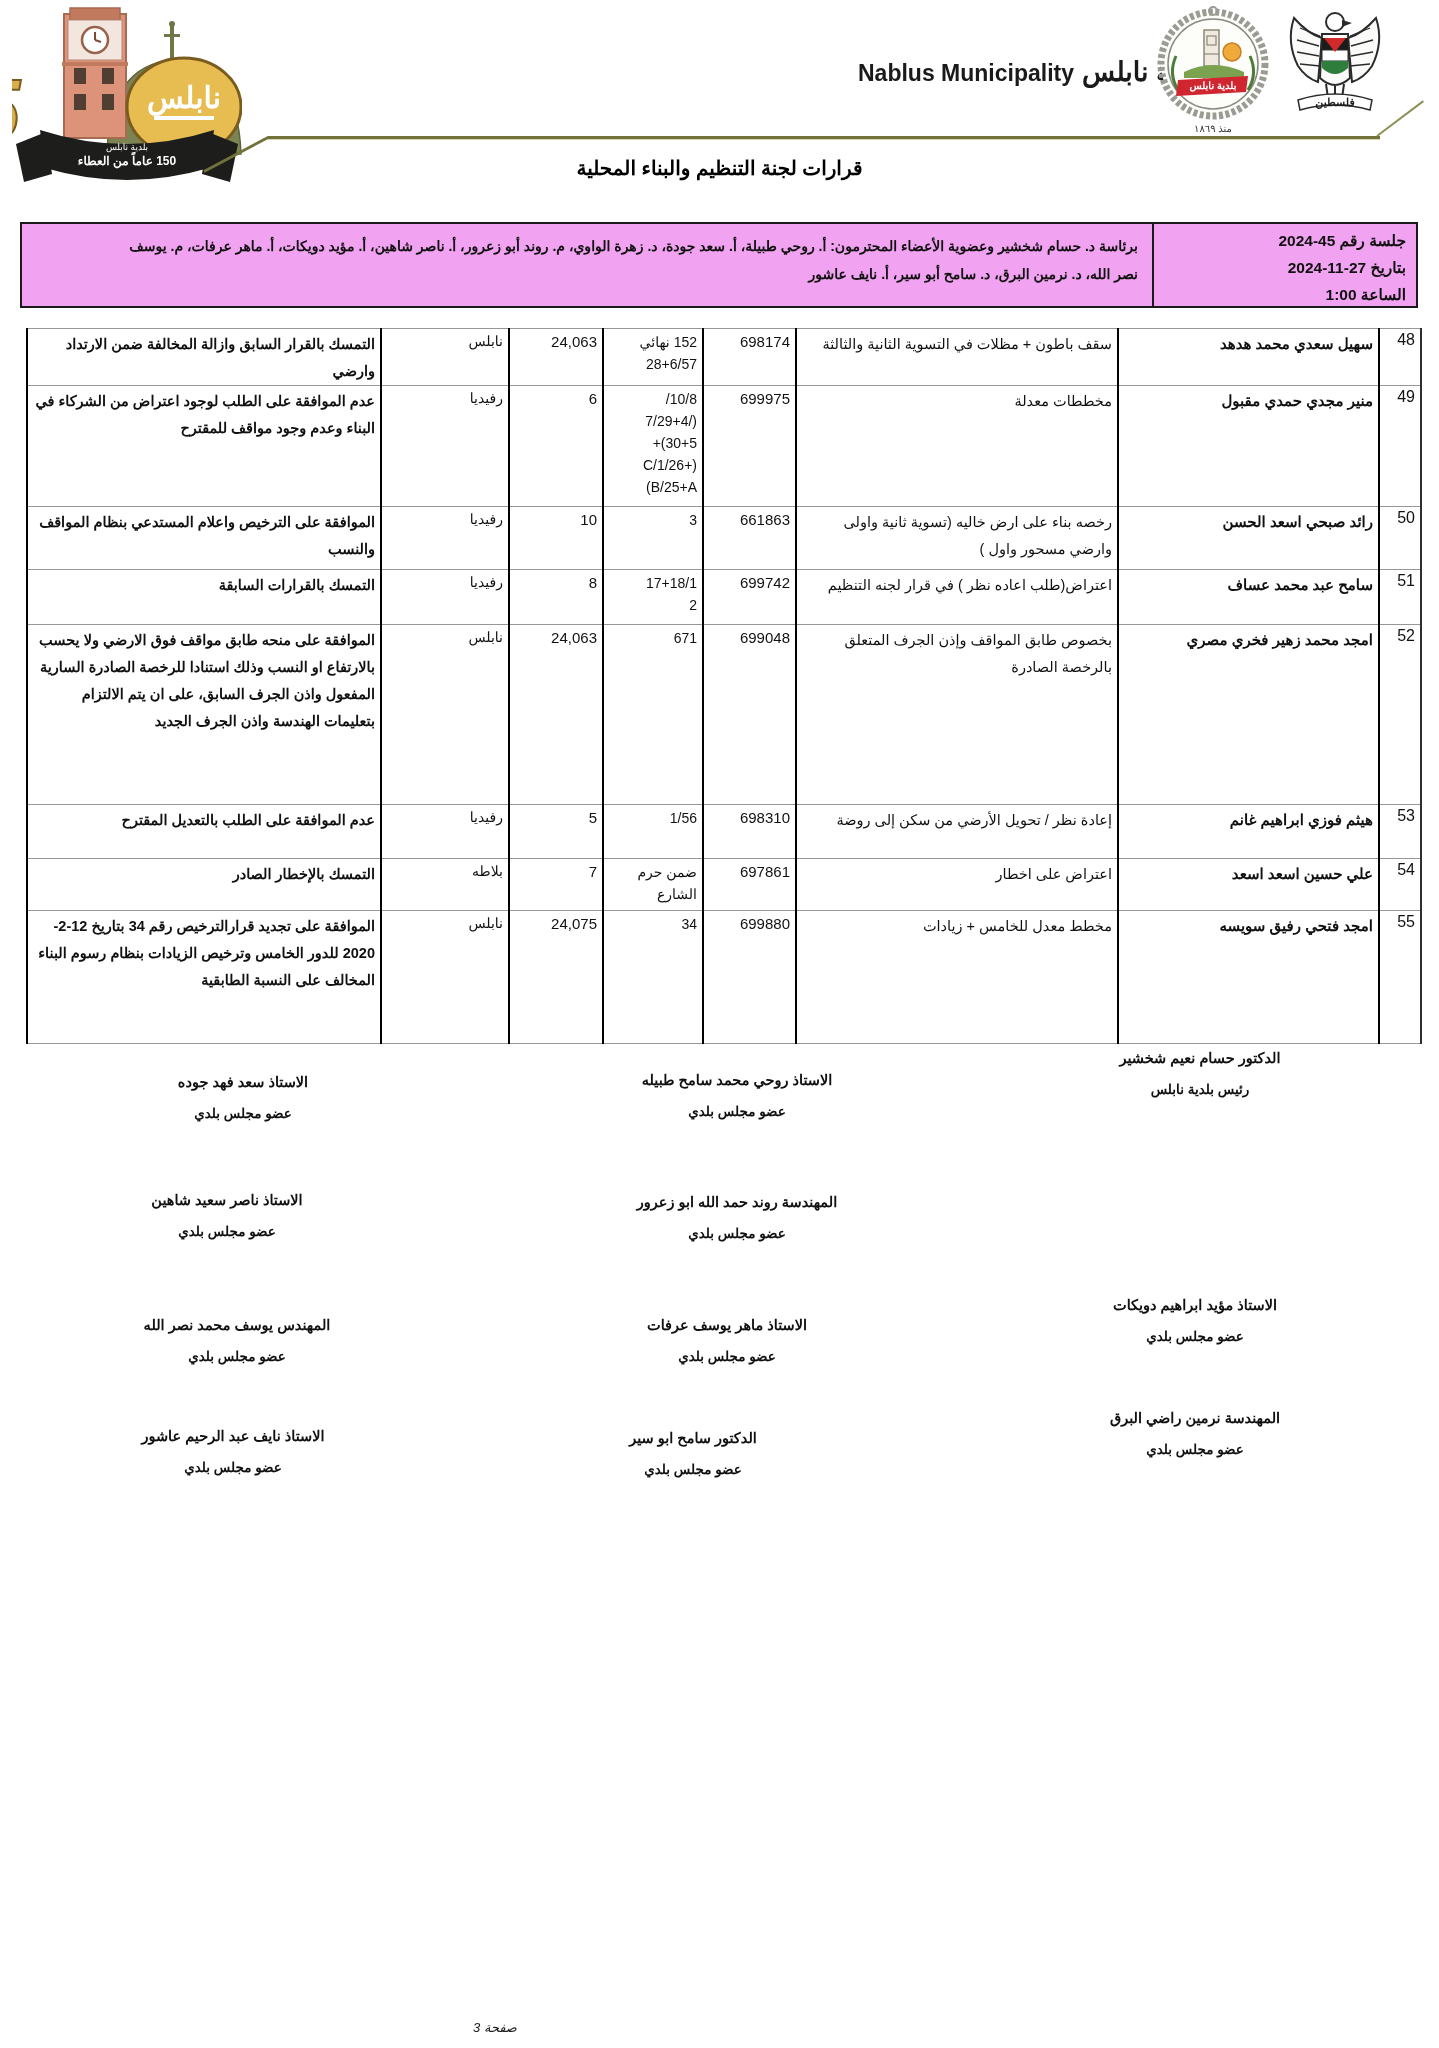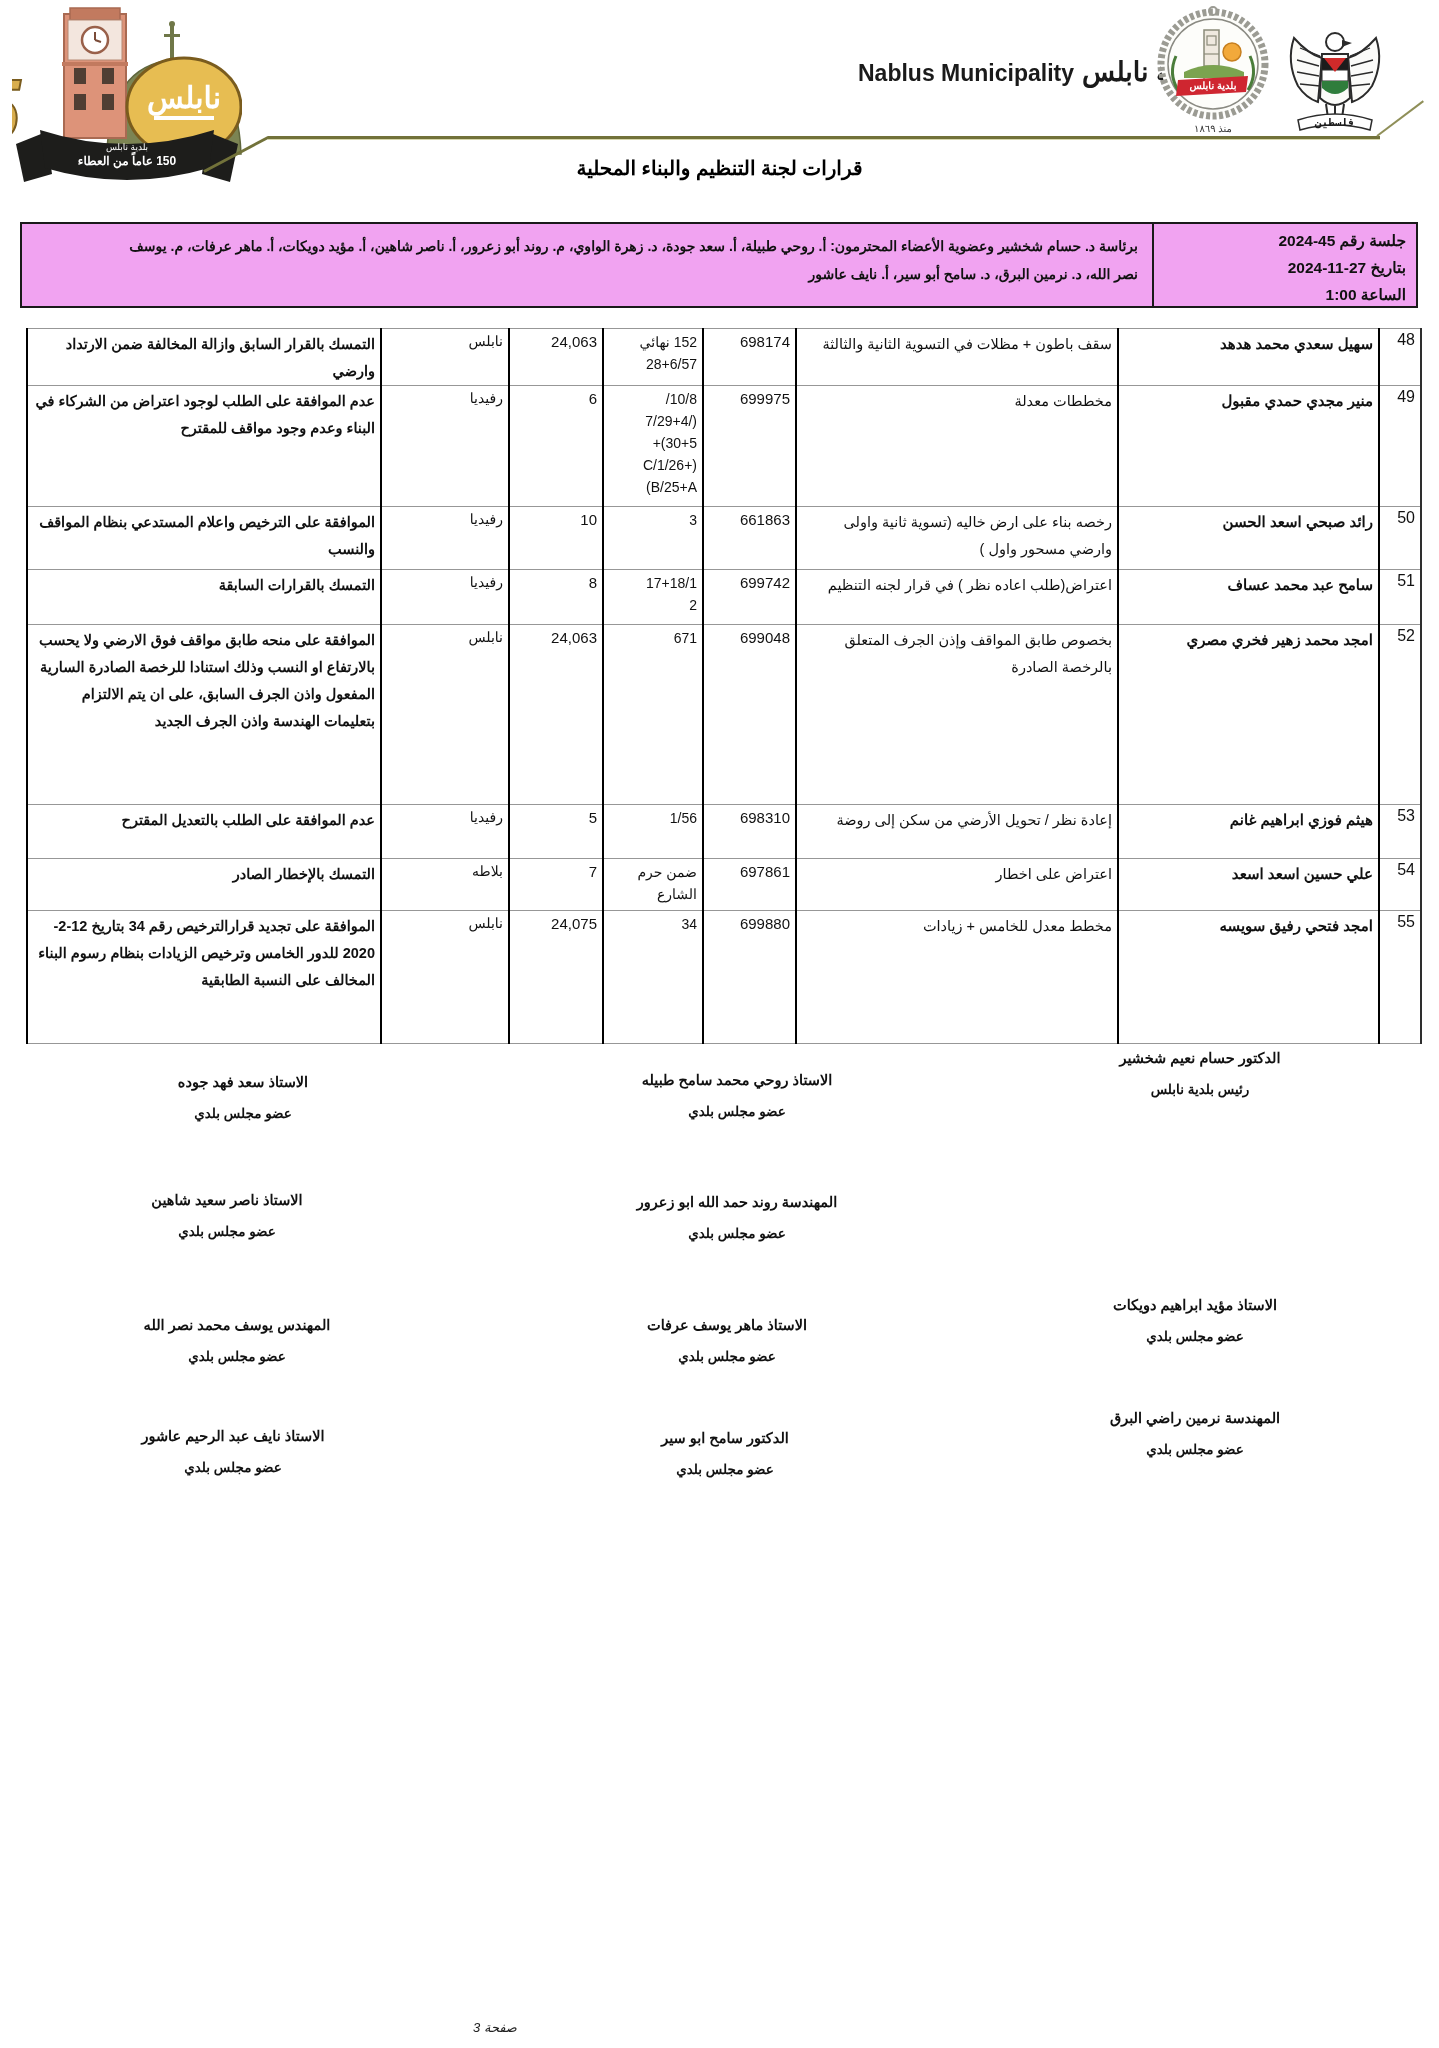--- a/index.html
+++ b/index.html
@@ -8,21 +8,21 @@
     font-family:"Liberation Sans", sans-serif; color:#111; direction:rtl;
     overflow:hidden; margin:0 auto;
   }
   
   .logo150{position:absolute; left:12px; top:4px;}
   .brand{position:absolute; top:56px; left:858px; width:330px; direction:ltr;
          display:flex; align-items:baseline; gap:8px; white-space:nowrap;}
   .brand .en{font-size:23px; font-weight:bold; color:#1a1a1a; letter-spacing:0px;}
   .brand .ar{font-size:27px; font-weight:bold; color:#1a1a1a;}
   .seal{position:absolute; left:1156px; top:4px;}
-  .eagle{position:absolute; left:1284px; top:28px;font-family:Liberation Mono, monospace;}
+  .eagle{position:absolute; left:1284px; top:8px;}
   .rule-h{position:absolute; left:268px; top:136px; width:1112px; height:0;
           border-top:3px solid #72723a; border-bottom:1px solid #d8d8ae;}
   .rule-dl{position:absolute; left:204px; top:170px; width:73px; height:0;
            border-top:3px solid #72723a; transform-origin:left center; transform:rotate(-28deg);}
   .rule-dr{position:absolute; left:1377px; top:135px; width:58px; height:0;
            border-top:2px solid #8f8f58; transform-origin:left center; transform:rotate(-37deg);}
   .doc-title{position:absolute; top:156px; left:0; width:100%; text-align:center;
              font-size:20px; font-weight:bold; color:#000;}
   
   .banner{position:absolute; left:20px; top:222px; width:1398px; height:86px;
@@ -300,21 +300,21 @@
   </div>
   <div class="sig" style="left:72px; top:1315px;">
     <div class="sname">المهندس يوسف محمد نصر الله</div>
     <div class="srole">عضو مجلس بلدي</div>
   </div>
 
   <div class="sig" style="left:1030px; top:1408px;">
     <div class="sname">المهندسة نرمين راضي البرق</div>
     <div class="srole">عضو مجلس بلدي</div>
   </div>
-  <div class="sig" style="left:560px; top:1428px;">
+  <div class="sig" style="left:528px; top:1428px;">
     <div class="sname">الدكتور سامح ابو سير</div>
     <div class="srole">عضو مجلس بلدي</div>
   </div>
   <div class="sig" style="left:68px; top:1426px;">
     <div class="sname">الاستاذ  نايف عبد الرحيم عاشور</div>
     <div class="srole">عضو مجلس بلدي</div>
   </div>
 
   <div class="footer">صفحة  3</div>
 

